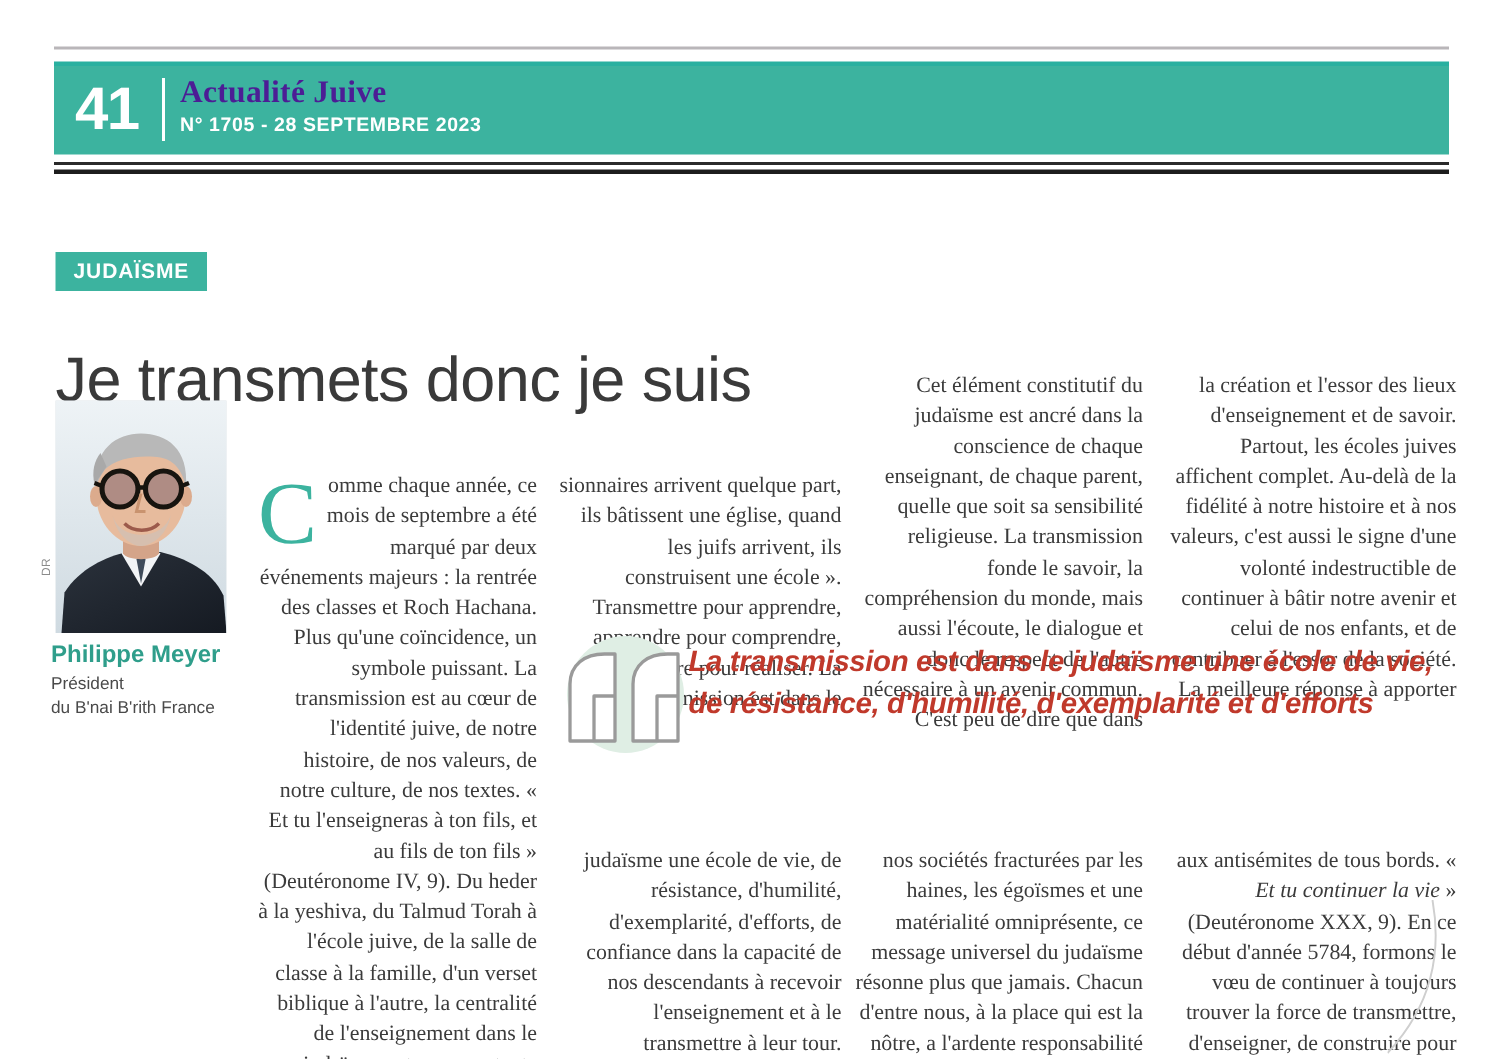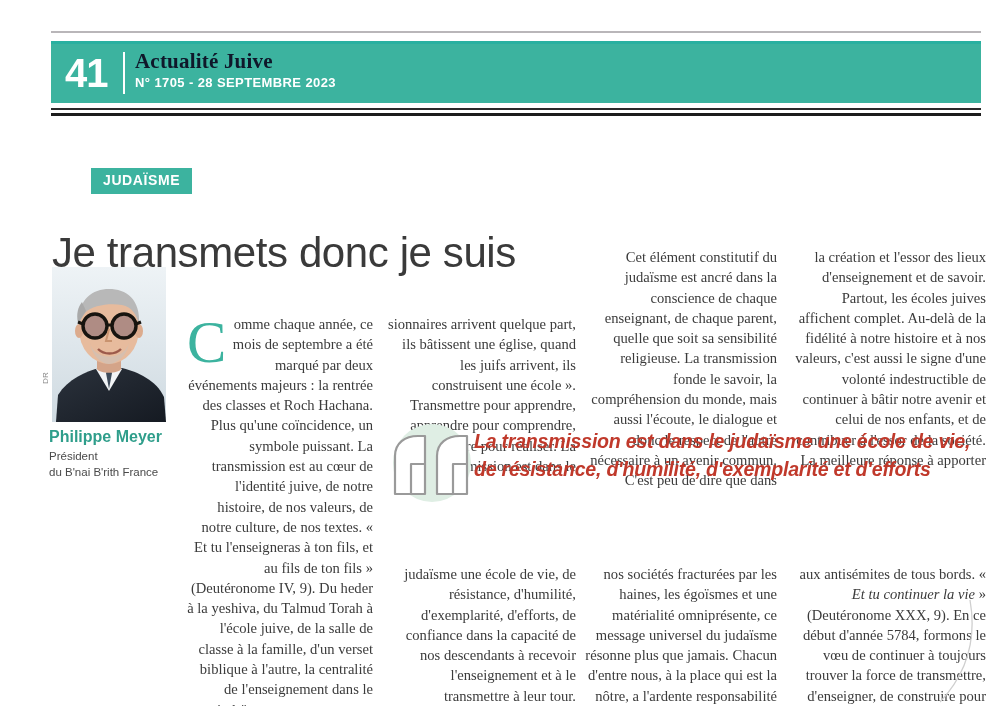--- a/index.html
+++ b/index.html
@@ -11,21 +11,21 @@
     width: 1000px;
     height: 706px;
     font-family: "Liberation Serif", serif;
     color: #2b2b2b;
     position: relative;
     overflow: hidden;
   }
 
   .page {
     position: absolute;
-    left: 15px; top: 0;
+    left: 0; top: 0;
     width: 960px;
     height: 706px;
     background: #ffffff;
   }
 
   
   .rule-grey {
     position: absolute;
     left: 36px; top: 31px;
     width: 930px; height: 2px;
@@ -62,21 +62,21 @@
     background: #ffffff;
   }
   .masthead-brand {
     position: absolute;
     left: 84px; top: 5px;
     font-family: "Liberation Serif", serif;
     font-weight: bold;
     font-style: normal;
     font-size: 21px;
     line-height: 24px;
-    color: #0f172a;
+    color: #4c1d95;
     letter-spacing: 0.2px;
     text-align: center;
   }
   .masthead-issue {
     position: absolute;
     left: 84px; top: 31px;
     font-family: "Liberation Sans", sans-serif;
     font-weight: bold;
     font-size: 13px;
     line-height: 16px;
@@ -102,21 +102,20 @@
     position: absolute;
     left: 37px; top: 168px;
     background: #3cb39f;
     color: #ffffff;
     font-family: "Liberation Sans", sans-serif;
     font-weight: bold;
     font-size: 14px;
     letter-spacing: 0.6px;
     padding: 5px 12px 6px 12px;
     line-height: 15px;
-    margin-left: 39px;
   }
   .headline {
     position: absolute;
     left: 37px; top: 203px;
     font-family: "Liberation Sans", sans-serif;
     font-weight: normal;
     font-size: 42px;
     line-height: 44px;
     color: #3a3a3a;
     letter-spacing: -0.4px;

